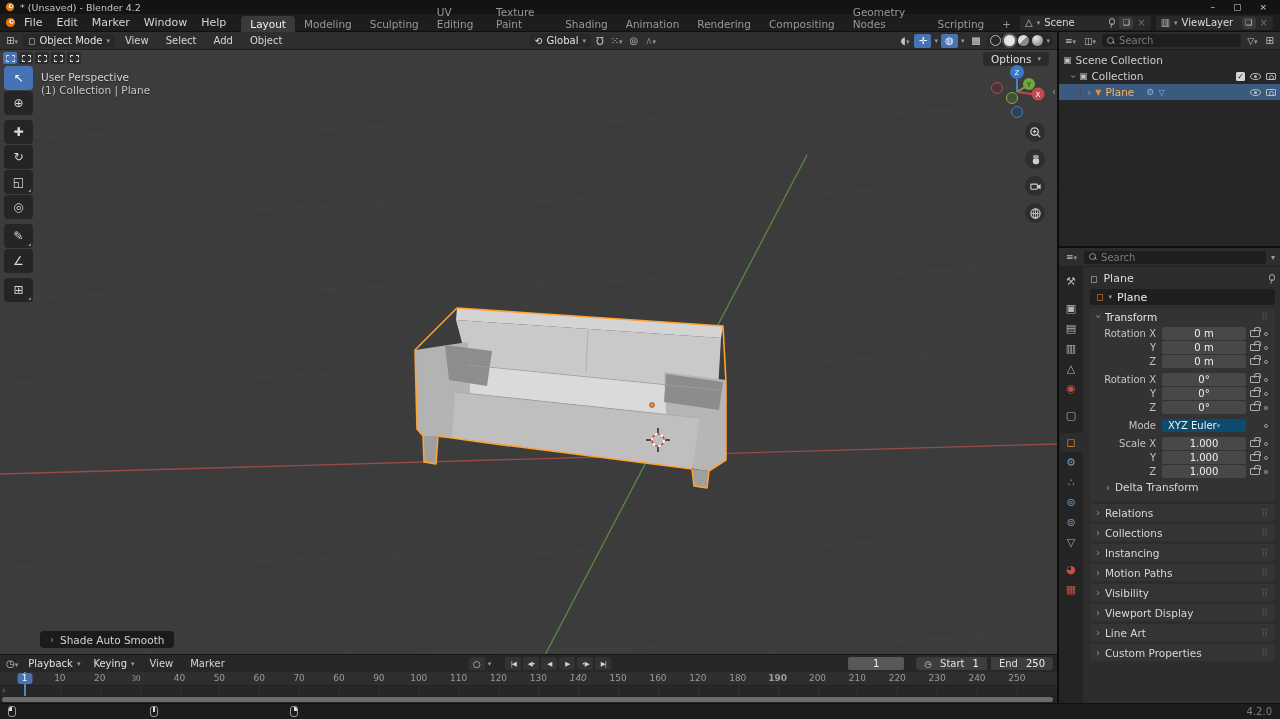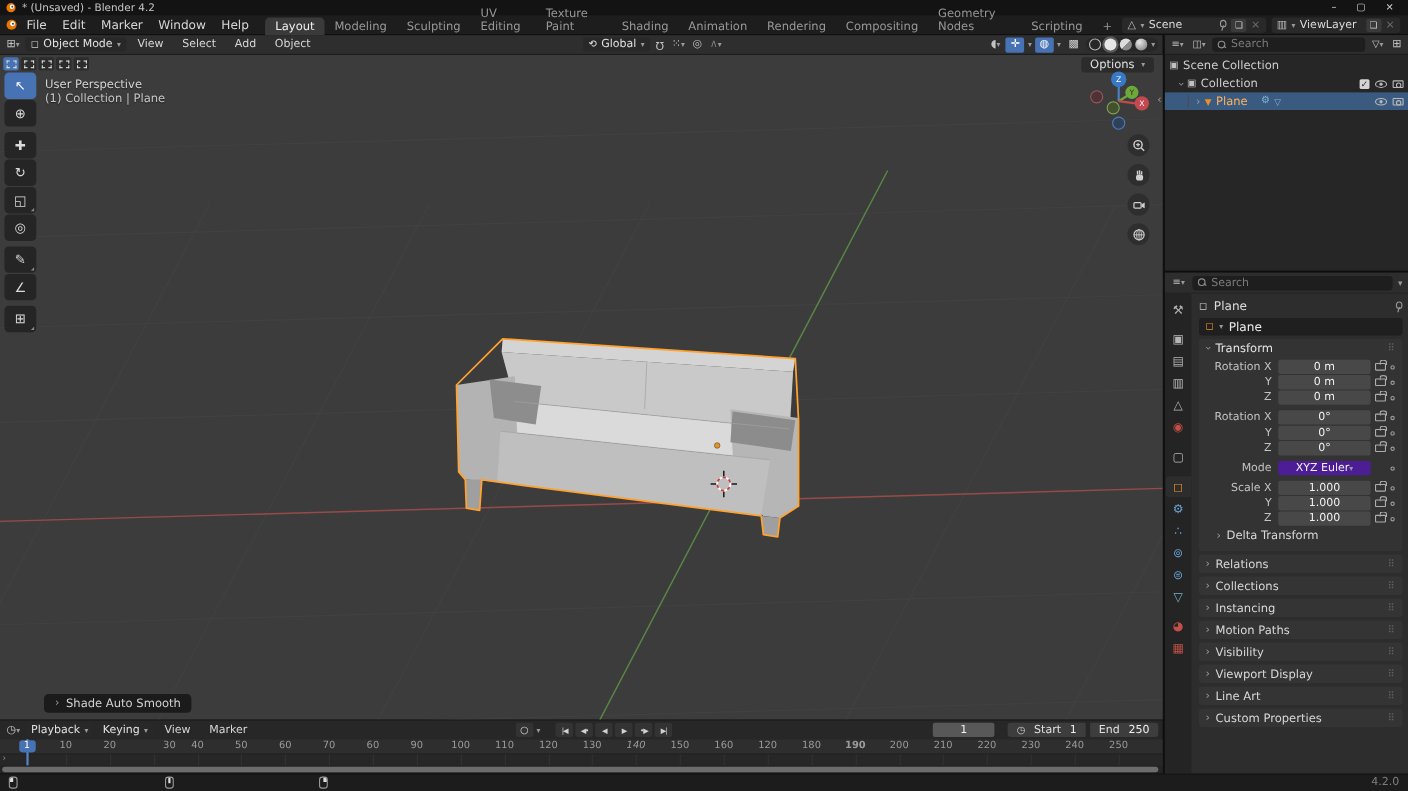--- a/index.html
+++ b/index.html
@@ -119,21 +119,21 @@
   .pin::before{content:'';position:absolute;left:3px;top:0;width:4px;height:5px;border:1px solid #9a9a9a;border-radius:50%}
   .pin::after{content:'';position:absolute;left:5px;top:5px;width:1px;height:5px;background:#9a9a9a;transform:rotate(18deg)}
   .name-field{display:flex;align-items:center;gap:5px;background:#1f1f1f;border-radius:3px;height:16px;padding:0 6px;color:#ececec}
   .panel{background:#333333;border-radius:3px}
   .panel-header{height:17px;display:flex;align-items:center;gap:5px;padding:0 6px;color:#e5e5e5;font-size:10.5px}
   .grip{margin-left:auto;color:#606060;font-size:9px;letter-spacing:1px}
   .panel-body{padding:2px 4px 6px 0}
   .trow{display:flex;align-items:center;height:13px;margin-bottom:1px}
   .trow .lbl{width:66px;text-align:right;margin-right:6px;color:#c3c3c3;font-size:10px}
   .trow .field{width:84px;height:13px;background:#484848;border-radius:2px;display:flex;align-items:center;justify-content:center;color:#f0f0f0;font-size:10px}
-  .trow .field.drop{background:#4c1d95;justify-content:center;padding:0 6px}
+  .trow .field.drop{background:#0c4a6e;justify-content:flex-start;padding:0 6px}
   .lock{position:relative;width:10px;height:7px;border:1px solid #adadad;border-radius:1px;margin-left:auto;margin-right:4px}
   .lock::before{content:'';position:absolute;left:3px;top:-4px;width:5px;height:4px;border:1px solid #adadad;border-bottom:none;border-radius:3px 3px 0 0}
   .lock.ghost{visibility:hidden}
   .dot{width:4px;height:4px;border-radius:50%;border:1px solid #9c9c9c;margin-right:3px}
   .group-gap{height:4px}
   .delta-row{height:16px;display:flex;align-items:center;gap:5px;padding-left:16px;color:#d8d8d8;font-size:10.5px}
   .cpanel{height:17px;background:#343434;border-radius:3px;display:flex;align-items:center;gap:5px;padding:0 6px;color:#d8d8d8;font-size:10.5px;margin-bottom:3px}
 </style>
 </head>
 <body>
@@ -418,21 +418,21 @@
       </div>
       <div class="tl-ruler" id="ruler">
         <div class="track"></div>
         <span class="ruler-collapse">›</span>
         <div class="ph-line" style="left:24px"></div>
         <div class="ph-badge" style="left:24.5px">1</div>
       <span class="tick-label" style="left: 59.8875px;">10</span>
           <div class="tick-line" style="left: 59.8875px;"></div>
           <span class="tick-label" style="left: 99.7625px;">20</span>
           <div class="tick-line" style="left: 99.7625px;"></div>
-          <span class="tick-label" style="left: 154px;">30</span>
+          <span class="tick-label" style="left: 136px; font-family: Liberation Serif, serif;">30</span>
           <div class="tick-line" style="left: 139.637px;"></div>
           <span class="tick-label" style="left: 179.512px;">40</span>
           <div class="tick-line" style="left: 179.512px;"></div>
           <span class="tick-label" style="left: 219.387px;">50</span>
           <div class="tick-line" style="left: 219.387px;"></div>
           <span class="tick-label" style="left: 259.262px;">60</span>
           <div class="tick-line" style="left: 259.262px;"></div>
           <span class="tick-label" style="left: 299.137px;">70</span>
           <div class="tick-line" style="left: 299.137px;"></div>
           <span class="tick-label" style="left: 339.012px;">60</span>

